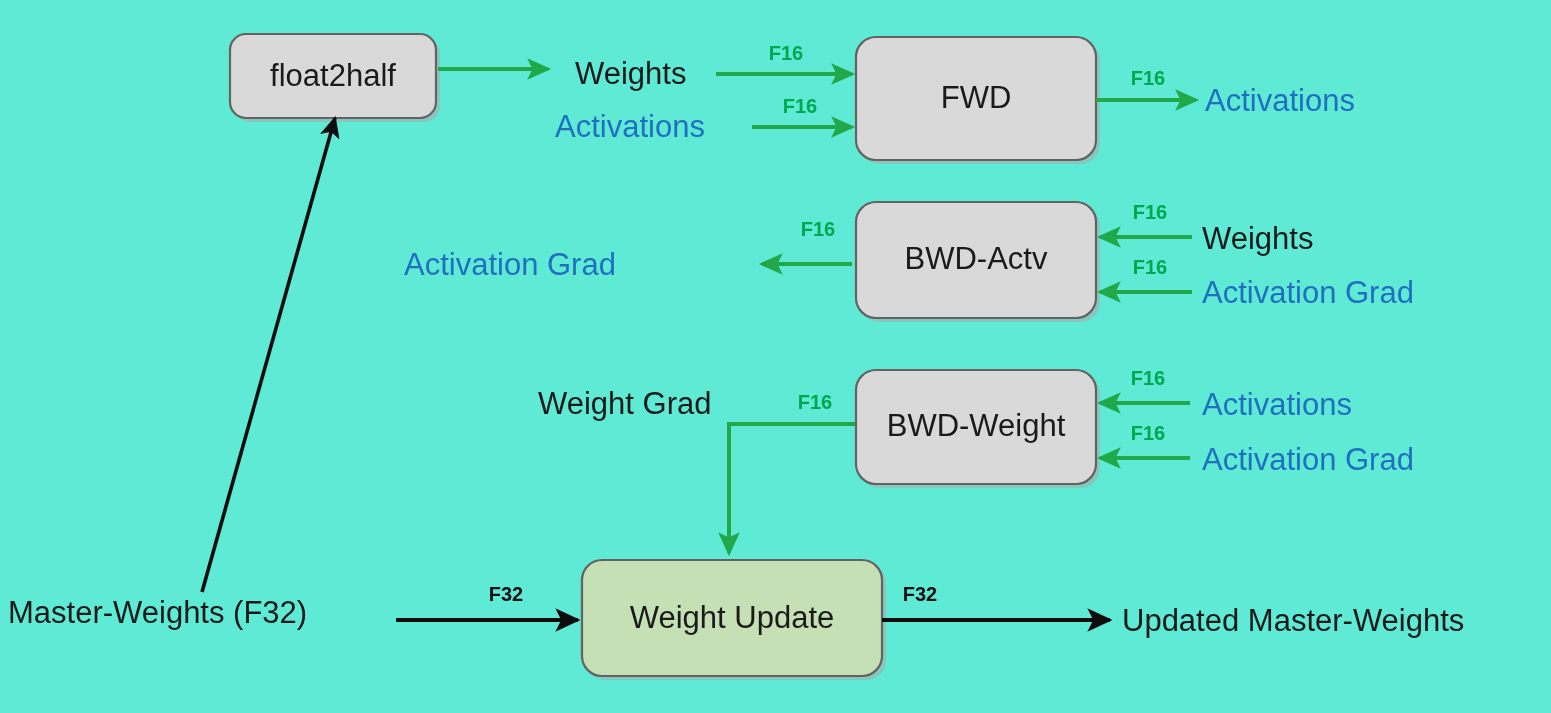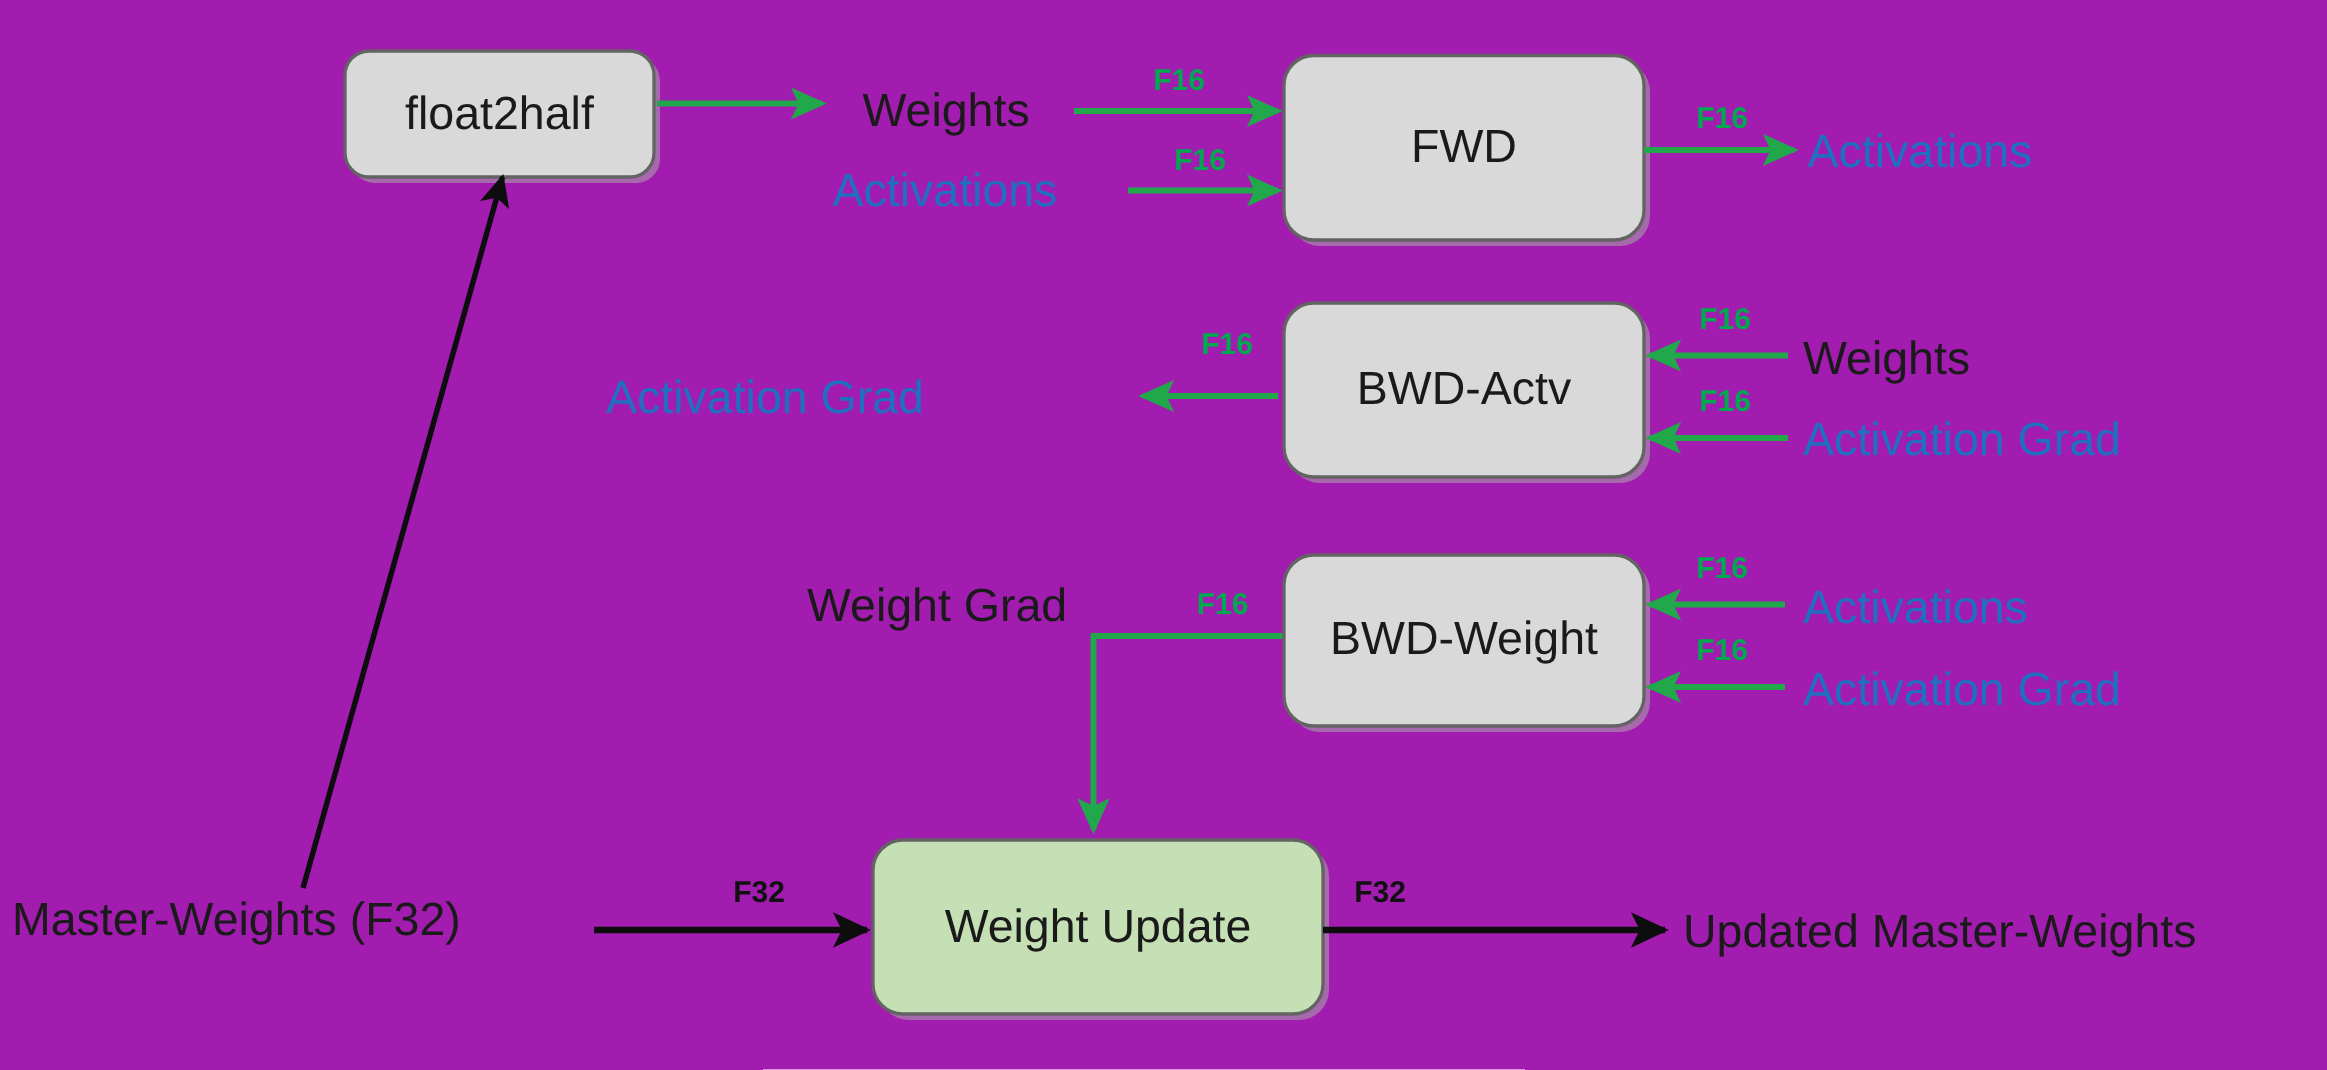--- a/index.html
+++ b/index.html
@@ -7,21 +7,21 @@
     padding: 0;
     background: #ffffff;
   }
   body {
     font-family: "Liberation Sans", sans-serif;
   }
   #diagram-root {
     position: relative;
     width: 1551px;
     height: 713px;
-    background: #a21caf;
+    background: #5eead4;
     overflow: hidden;
   }
   svg.canvas {
     position: absolute;
     top: 0;
     left: 0;
     width: 1551px;
     height: 713px;
   }
   .node-box {

